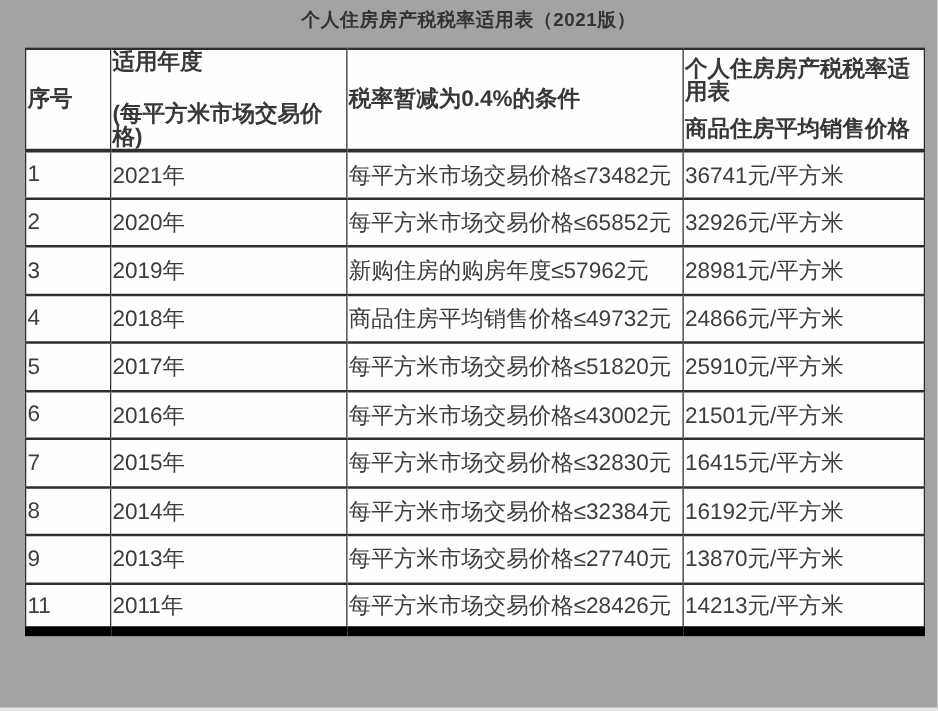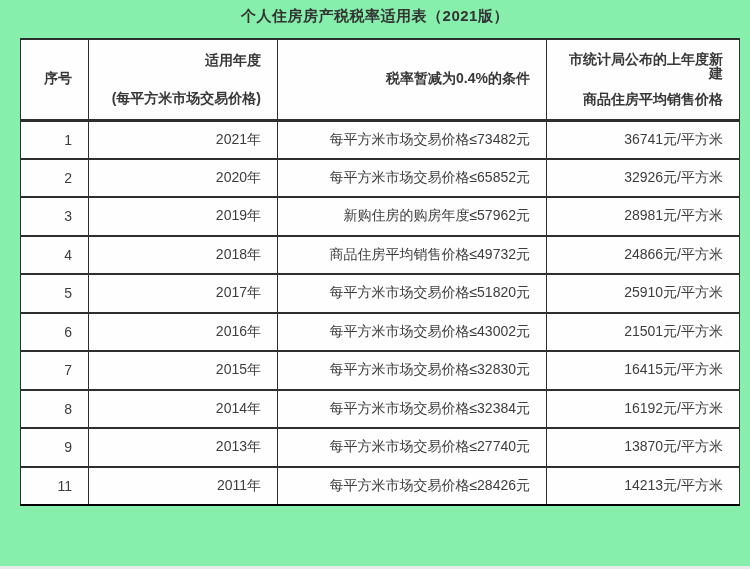--- a/index.html
+++ b/index.html
@@ -5,21 +5,21 @@
   * { box-sizing: border-box; }
   html, body { margin: 0; padding: 0; }
   body {
     font-family: "Liberation Sans", "DejaVu Sans", sans-serif;
     background: #ffffff;
   }
   .page {
     position: relative;
     width: 750px;
     height: 569px;
-    background: #86efac;
+    background: #a3a3a3;
     overflow: hidden;
     text-decoration: underline;
   }
   .doc-title {
     position: absolute;
     top: 7px;
     left: 0;
     width: 100%;
     text-align: center;
     font-size: 15px;
@@ -38,38 +38,38 @@
     background: #fefefe;
   }
   col.c1 { width: 68px; }
   col.c2 { width: 189px; }
   col.c3 { width: 269px; }
   col.c4 { width: 193px; }
   th, td {
     border: 1px solid #2e2e2e;
     border-top-width: 2px;
     border-bottom-width: 2px;
-    text-align: right;
+    text-align: left;
     vertical-align: middle;
-    padding: 0 16px;
-    font-size: 14px;
+    padding: 0 1px;
+    font-size: 18px;
     overflow: hidden;
   }
   thead th {
     height: 81px;
     font-weight: bold;
     color: #383838;
     border-bottom-width: 3px;
   }
   tbody td {
     height: 38.5px;
     font-weight: normal;
   }
   tbody tr:last-child td {
-    border-bottom: 2px solid #000000;
+    border-bottom: 8px solid #000000;
   }
   .hline { line-height: 1; }
   .hgap2 { margin-top: 24px; }
   .hgap4 { margin-top: 12px; }
   .bottom-strip {
     position: absolute;
     left: 0;
     bottom: 0;
     width: 100%;
     height: 3px;
@@ -96,21 +96,21 @@
           <span>序号</span>
         </th>
         <th>
           <div class="hline">适用年度</div>
           <div class="hline hgap2">(每平方米市场交易价格)</div>
         </th>
         <th>
           <span>税率暂减为0.4%的条件</span>
         </th>
         <th>
-          <div class="hline">市统计局公布的上年度新建</div>
+          <div class="hline">个人住房房产税税率适用表</div>
           <div class="hline hgap4">商品住房平均销售价格</div>
         </th>
       </tr>
     </thead>
     <tbody>
       <tr>
         <td>1</td>
         <td>2021年</td>
         <td>每平方米市场交易价格≤73482元</td>
         <td>36741元/平方米</td>

